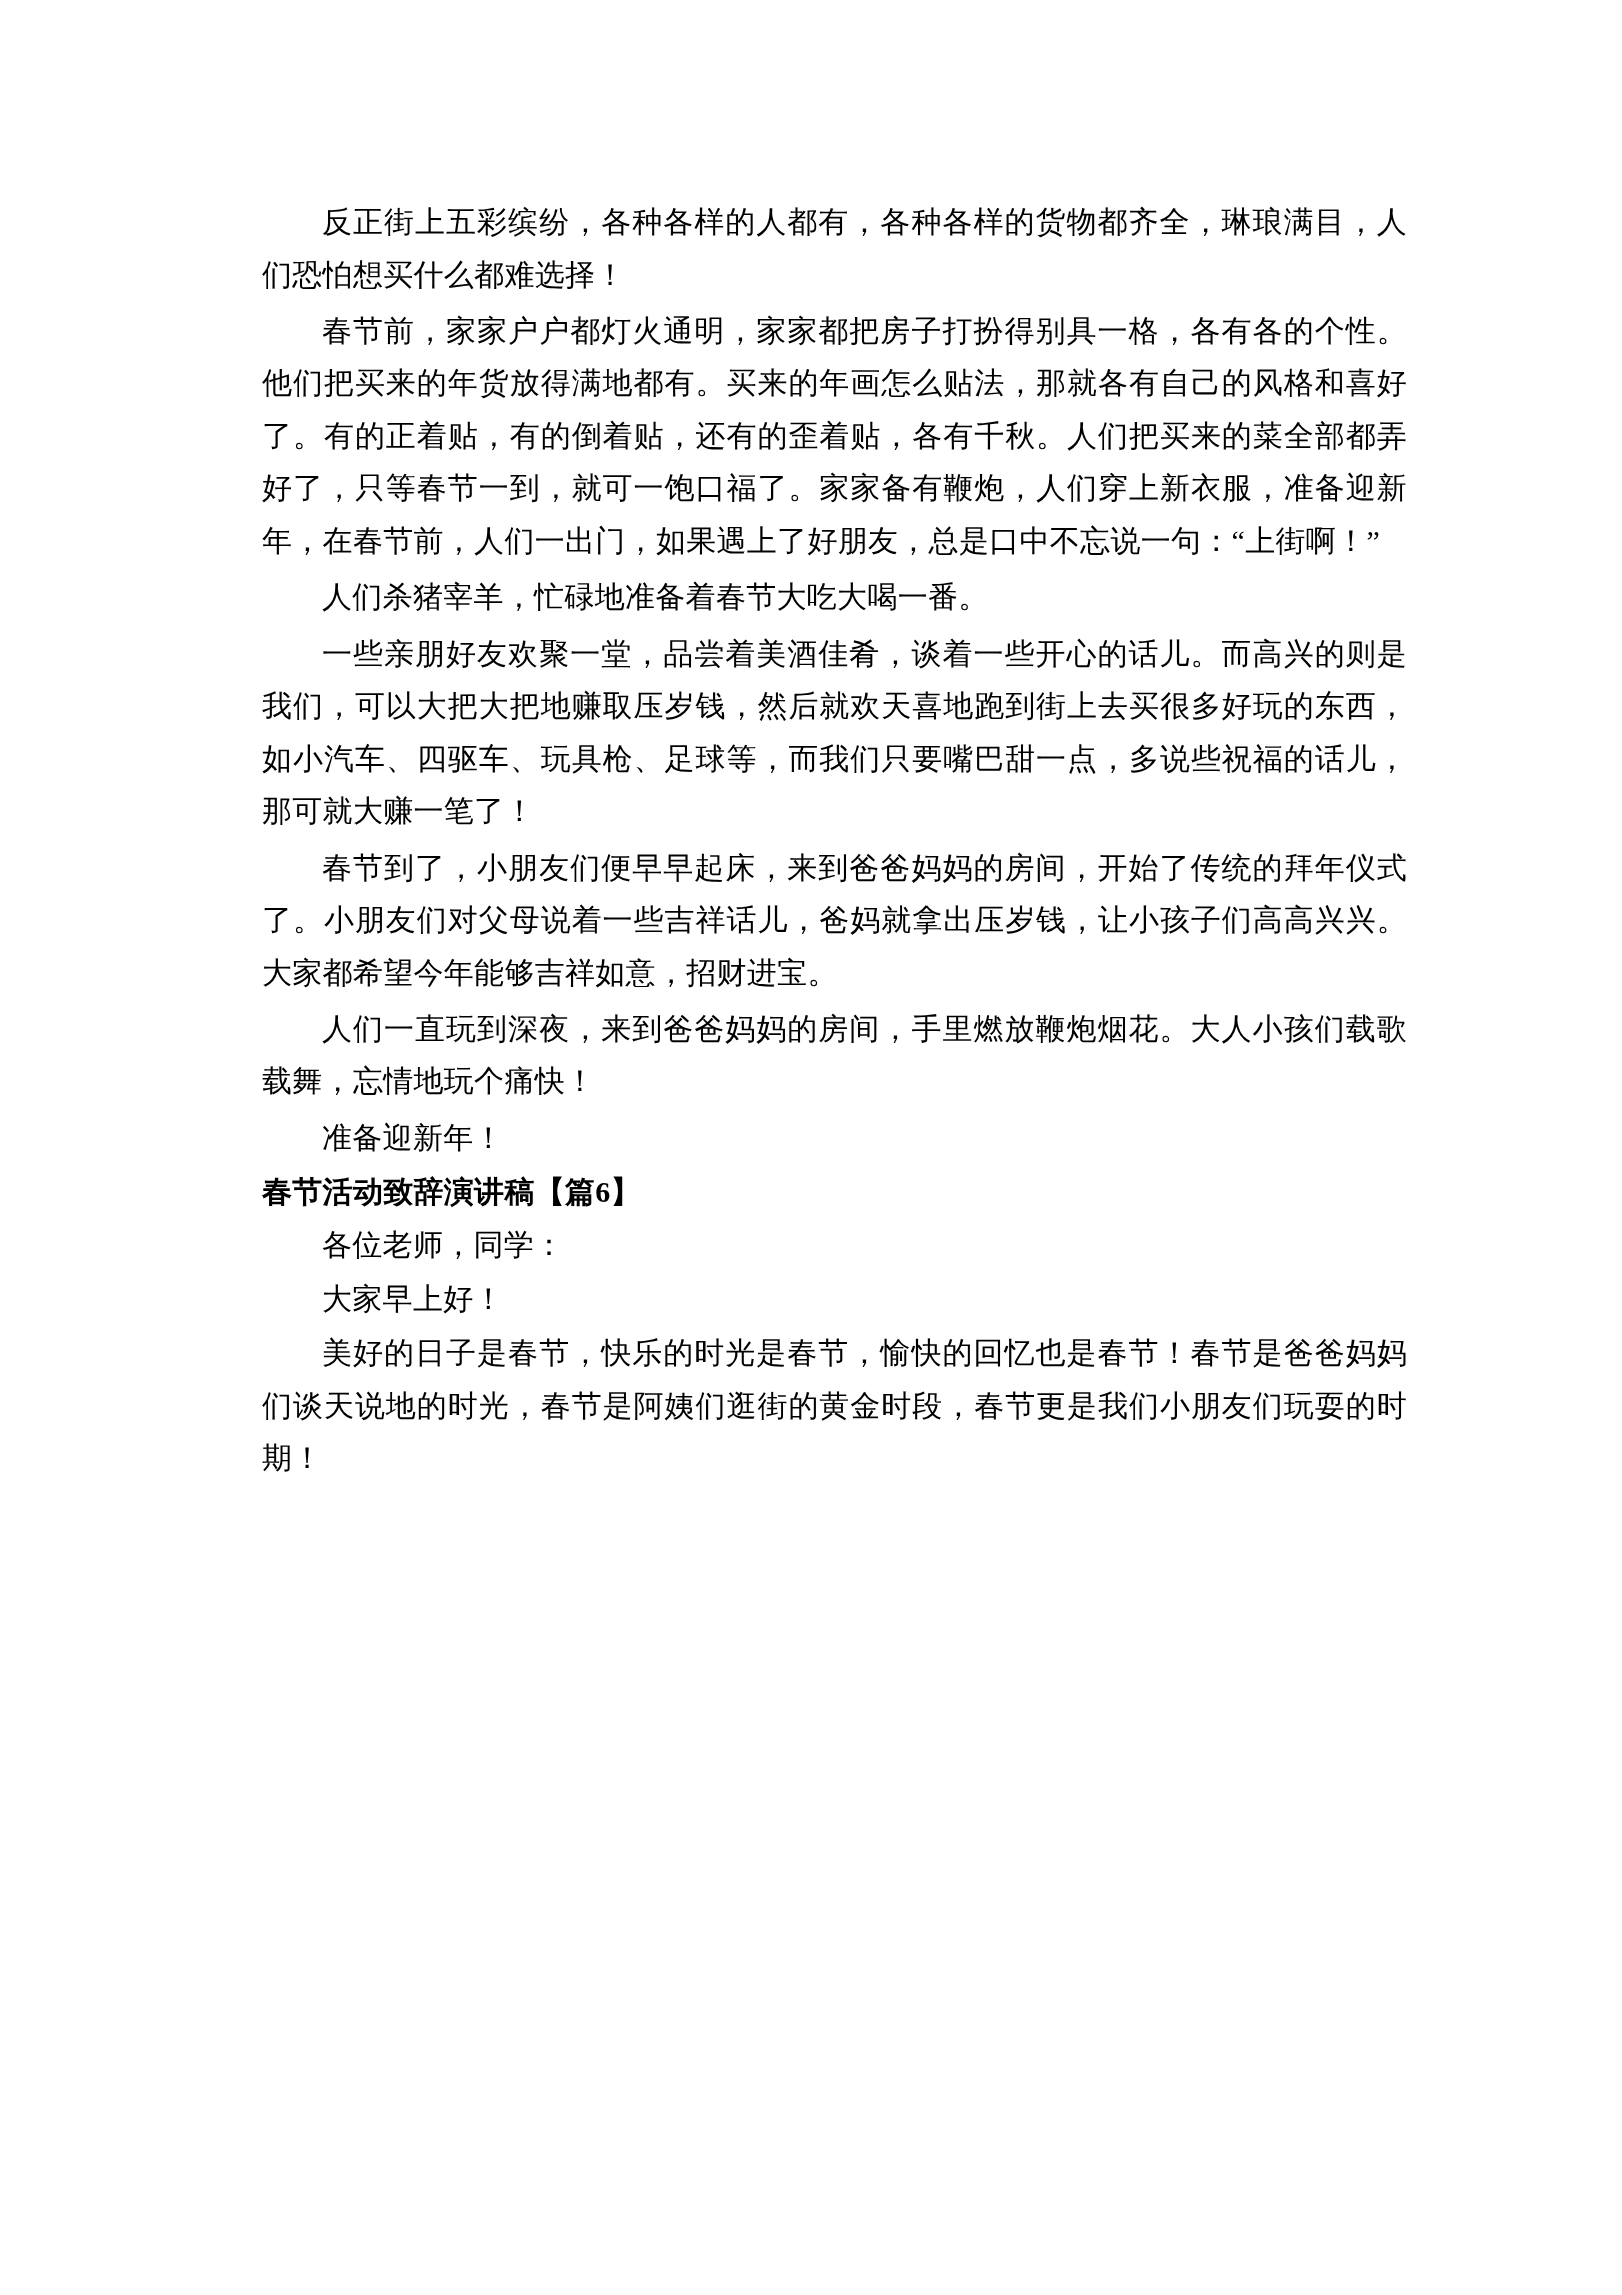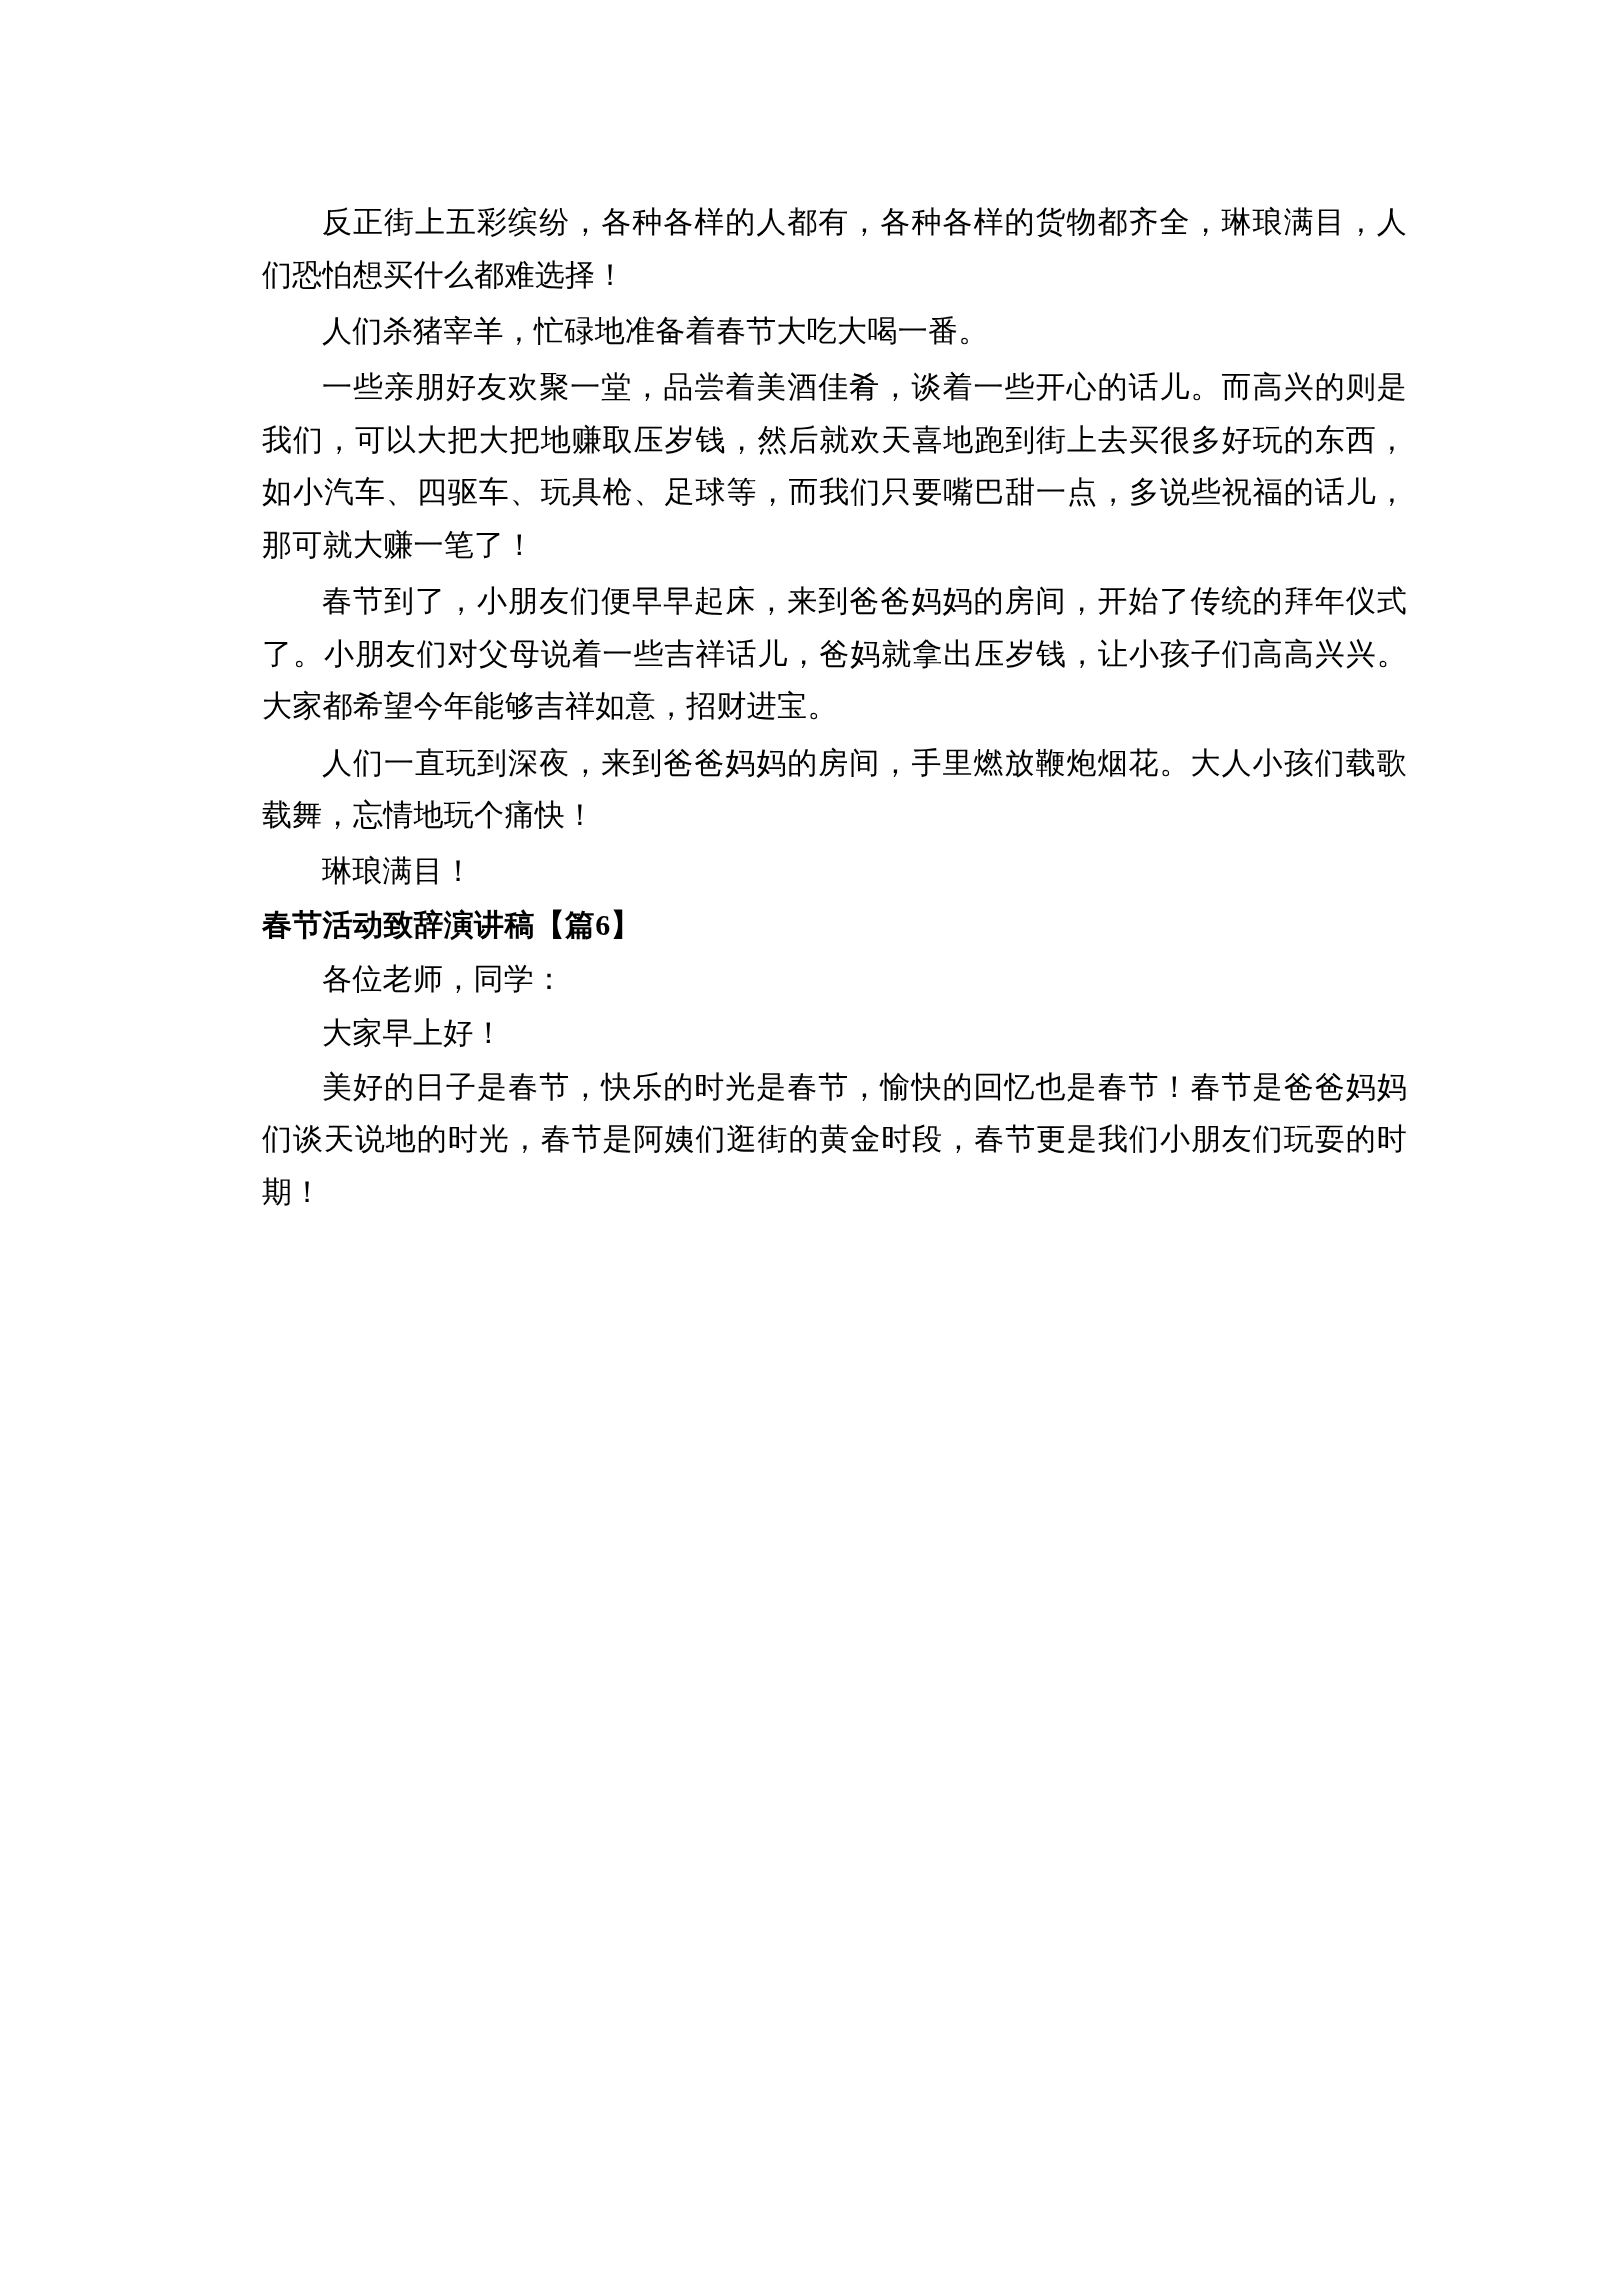--- a/index.html
+++ b/index.html
@@ -41,25 +41,26 @@
     margin: 0 0 1.3px 0;
   }
 </style>
 </head>
 <body>
 
 <div class="page">
   <div class="doc-body">
 
     <p class="para">反正街上五彩缤纷，各种各样的人都有，各种各样的货物都齐全，琳琅满目，人们恐怕想买什么都难选择！</p>
+    <p class="para">春节前，家家户户都灯火通明，家家都把房子打扮得别具一格，各有各的个性。他们把买来的年货放得满地都有。买来的年画怎么贴法，那就各有自己的风格和喜好了。有的正着贴，有的倒着贴，还有的歪着贴，各有千秋。人们把买来的菜全部都弄好了，只等春节一到，就可一饱口福了。家家备有鞭炮，人们穿上新衣服，准备迎新年，在春节前，人们一出门，如果遇上了好朋友，总是口中不忘说一句：“上街啊！”</p>
     <p class="para">人们杀猪宰羊，忙碌地准备着春节大吃大喝一番。</p>
     <p class="para">一些亲朋好友欢聚一堂，品尝着美酒佳肴，谈着一些开心的话儿。而高兴的则是我们，可以大把大把地赚取压岁钱，然后就欢天喜地跑到街上去买很多好玩的东西，如小汽车、四驱车、玩具枪、足球等，而我们只要嘴巴甜一点，多说些祝福的话儿，那可就大赚一笔了！</p>
     <p class="para">春节到了，小朋友们便早早起床，来到爸爸妈妈的房间，开始了传统的拜年仪式了。小朋友们对父母说着一些吉祥话儿，爸妈就拿出压岁钱，让小孩子们高高兴兴。大家都希望今年能够吉祥如意，招财进宝。</p>
     <p class="para">人们一直玩到深夜，来到爸爸妈妈的房间，手里燃放鞭炮烟花。大人小孩们载歌载舞，忘情地玩个痛快！</p>
-    <p class="para tight">琳琅满目！</p>
+    <p class="para tight">准备迎新年！</p>
     <p class="heading tight">春节活动致辞演讲稿【篇6】</p>
     <p class="para tight">各位老师，同学：</p>
     <p class="para tight">大家早上好！</p>
     <p class="para">美好的日子是春节，快乐的时光是春节，愉快的回忆也是春节！春节是爸爸妈妈们谈天说地的时光，春节是阿姨们逛街的黄金时段，春节更是我们小朋友们玩耍的时期！</p>
 
   </div>
 </div>
 
 
 </body></html>

